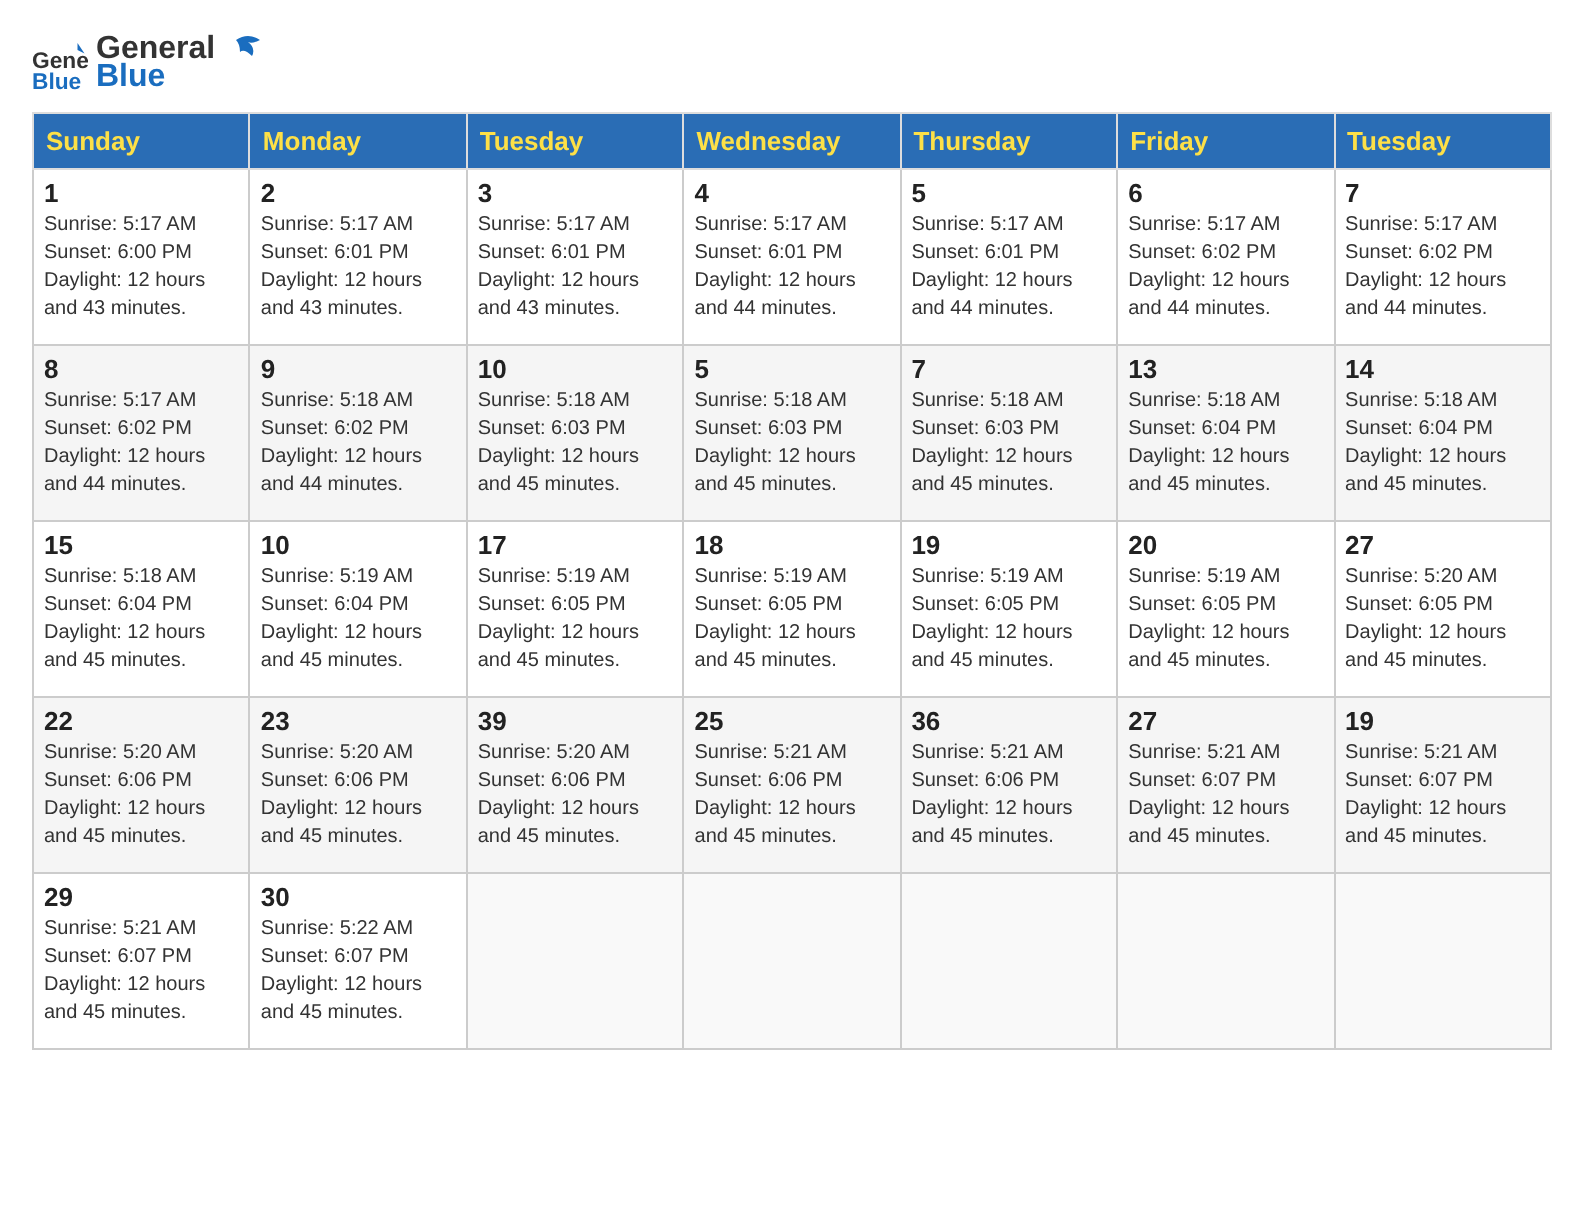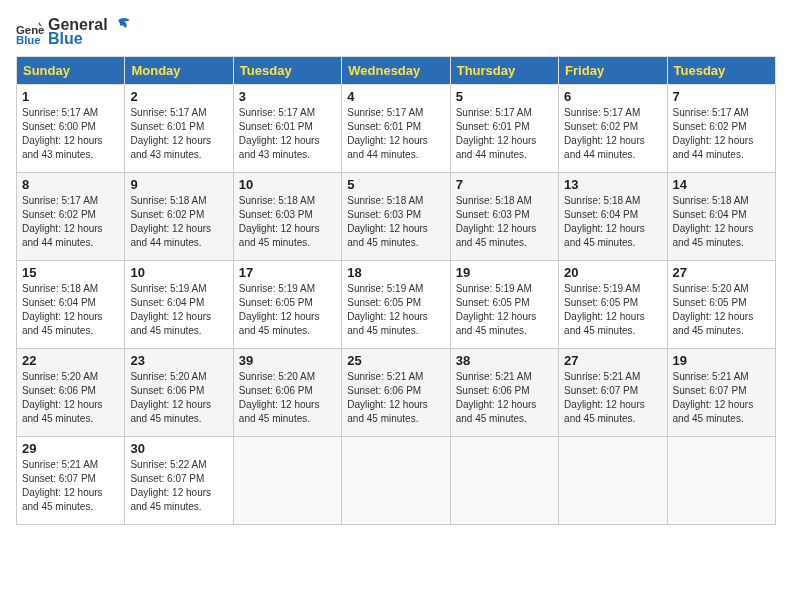--- a/index.html
+++ b/index.html
@@ -296,21 +296,21 @@
 and 45 minutes.</div>
         </td>
         <td>
           <span class="day-number">25</span>
           <div class="cell-info" style="white-space: pre-line;">Sunrise: 5:21 AM
 Sunset: 6:06 PM
 Daylight: 12 hours
 and 45 minutes.</div>
         </td>
         <td>
-          <span class="day-number">38</span>
+          <span class="day-number">36</span>
           <div class="cell-info" style="white-space: pre-line;">Sunrise: 5:21 AM
 Sunset: 6:06 PM
 Daylight: 12 hours
 and 45 minutes.</div>
         </td>
         <td>
           <span class="day-number">27</span>
           <div class="cell-info" style="white-space: pre-line;">Sunrise: 5:21 AM
 Sunset: 6:07 PM
 Daylight: 12 hours

